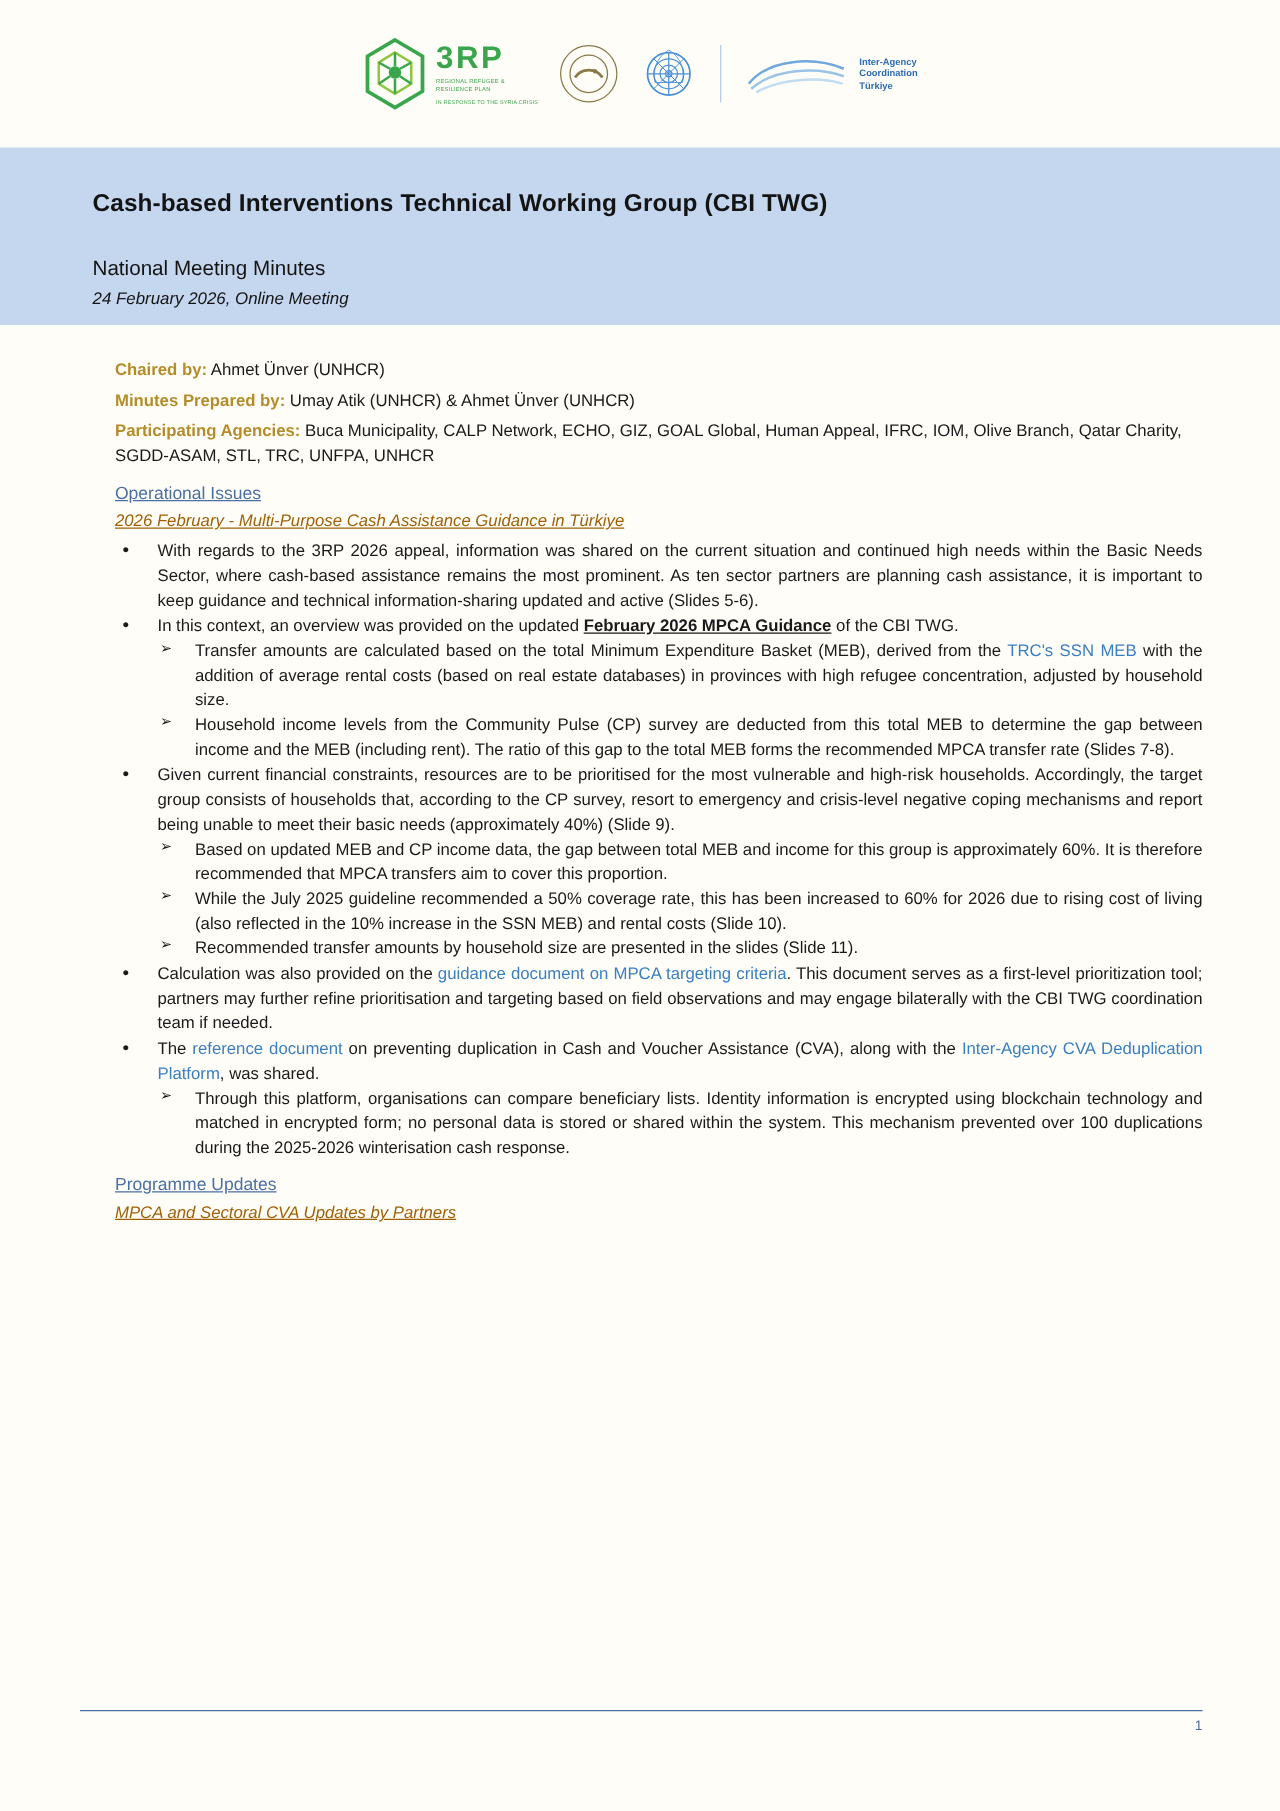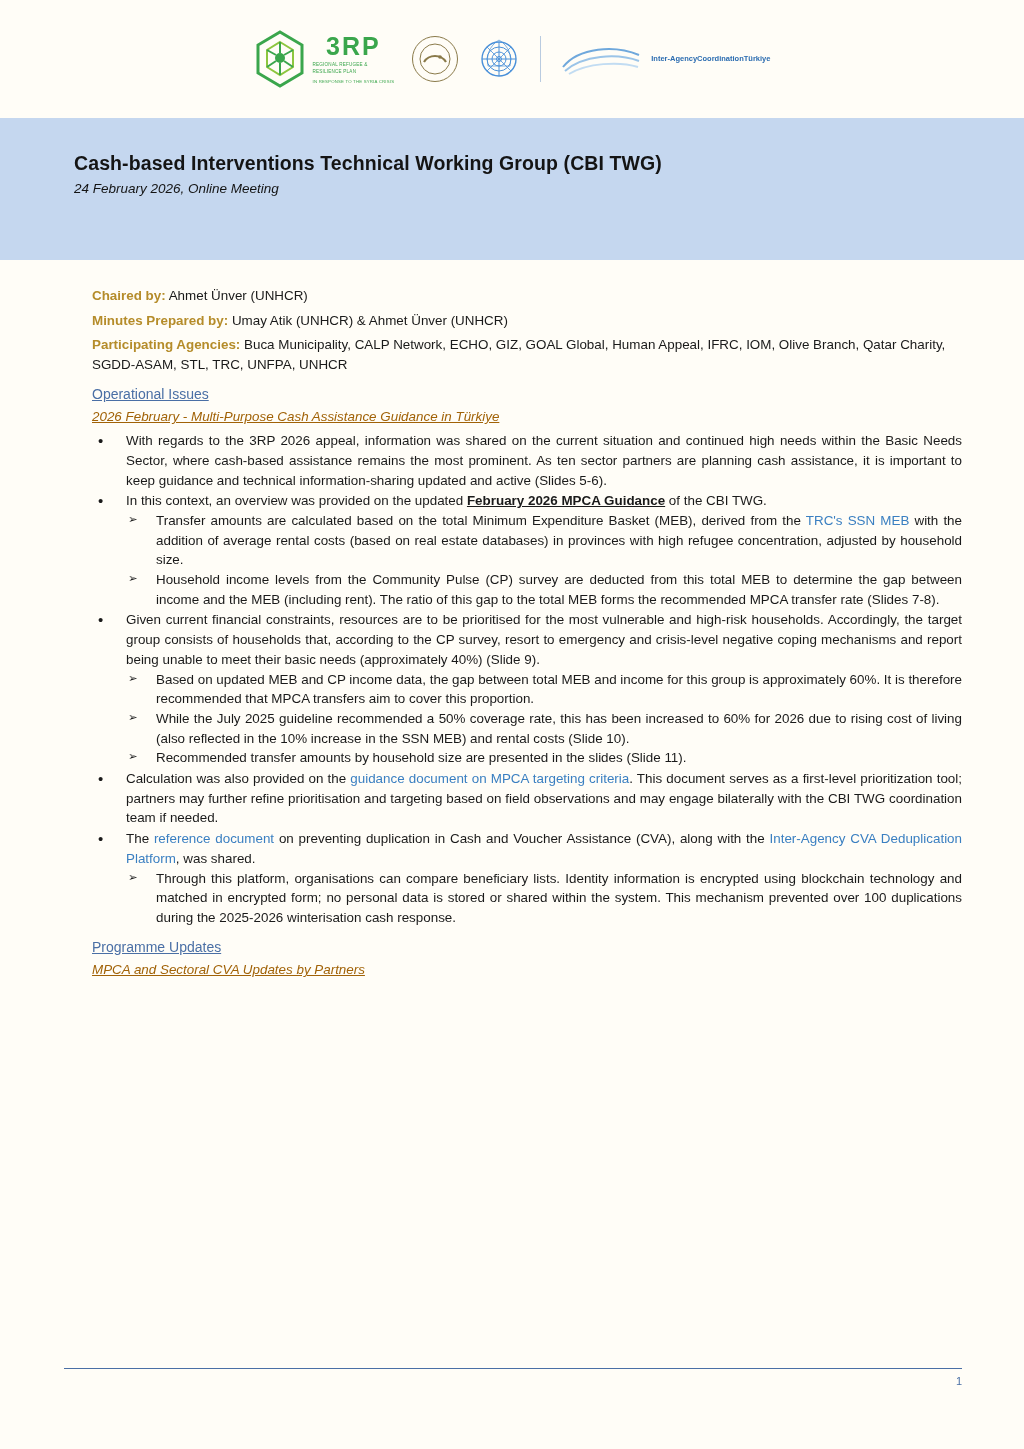--- a/index.html
+++ b/index.html
@@ -45,21 +45,20 @@
   .rp-text {
     display: flex;
     flex-direction: column;
     line-height: 1;
   }
   .rp-title {
     font-size: 25px;
     font-weight: bold;
     color: #3aa64c;
     letter-spacing: 2px;
-    text-align: center;
   }
   .rp-sub {
     font-size: 4.6px;
     color: #3aa64c;
     letter-spacing: .2px;
     margin-top: 3px;
     line-height: 1.45;
     max-width: 70px;
   }
   .rp-sub2 {
@@ -91,21 +90,21 @@
     justify-content: center;
   }
   .iac-logo {
     display: flex;
     align-items: center;
     gap: 8px;
   }
   .iac-swoosh { width: 84px; height: 36px; }
   .iac-text {
     display: flex;
-    flex-direction: row;
+    flex-direction: column;
     line-height: 1.25;
     font-size: 7.5px;
     color: #2b6cb0;
     font-weight: bold;
   }
 
   
   .title-band {
     background: #c5d7ef;
     padding: 34px 16px 26px 0;
@@ -281,20 +280,21 @@
       <div class="iac-text">
         <span>Inter-Agency</span>
         <span>Coordination</span>
         <span>Türkiye</span>
       </div>
     </div>
   </div>
 
   <div class="title-band">
     <h1>Cash-based Interventions Technical Working Group (CBI TWG)</h1>
+    <div class="sub1">National Meeting Minutes</div>
     <div class="sub2">24 February 2026, Online Meeting</div>
   </div>
 
   <div class="content">
 
     <div class="meta-line">
       <span class="meta-label">Chaired by:</span><span class="meta-val"> Ahmet Ünver (UNHCR)</span>
     </div>
 
     <div class="meta-line">

